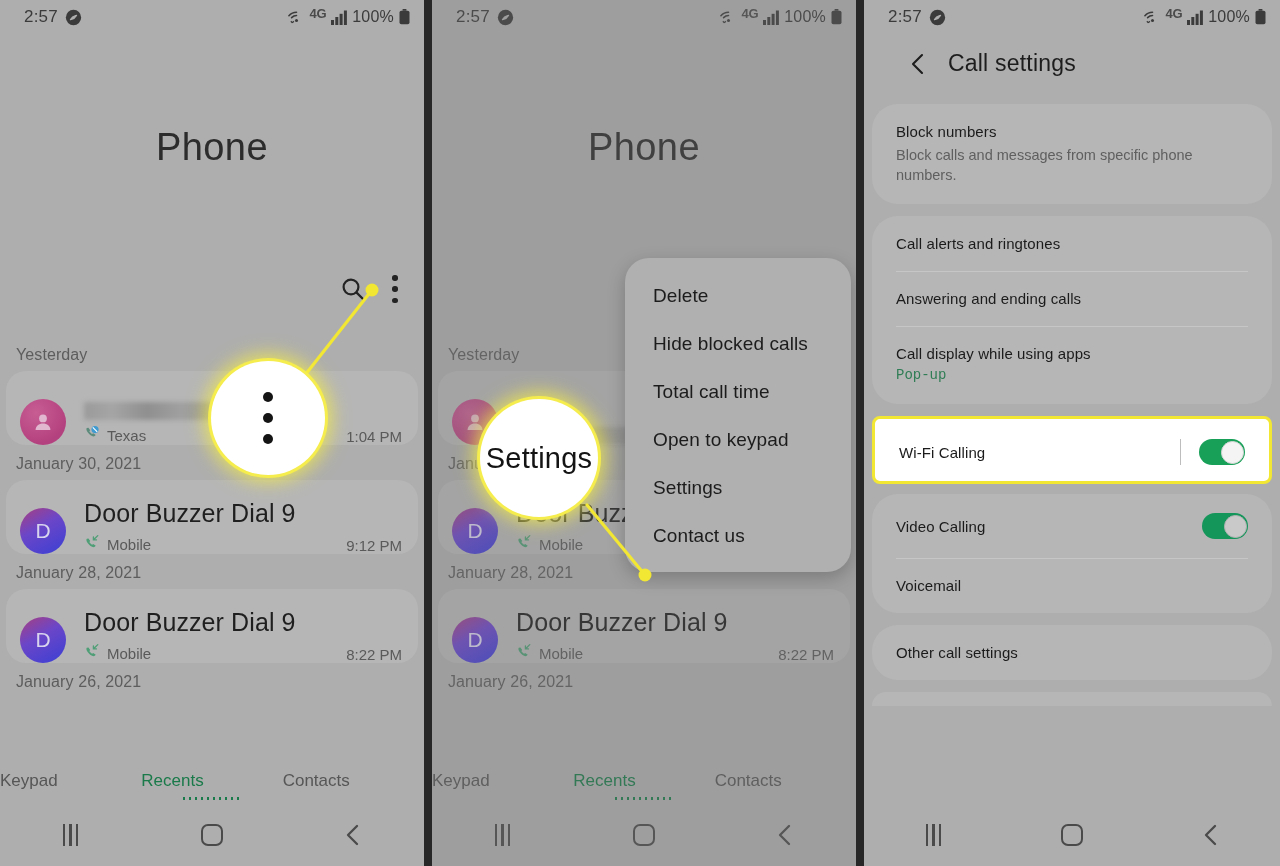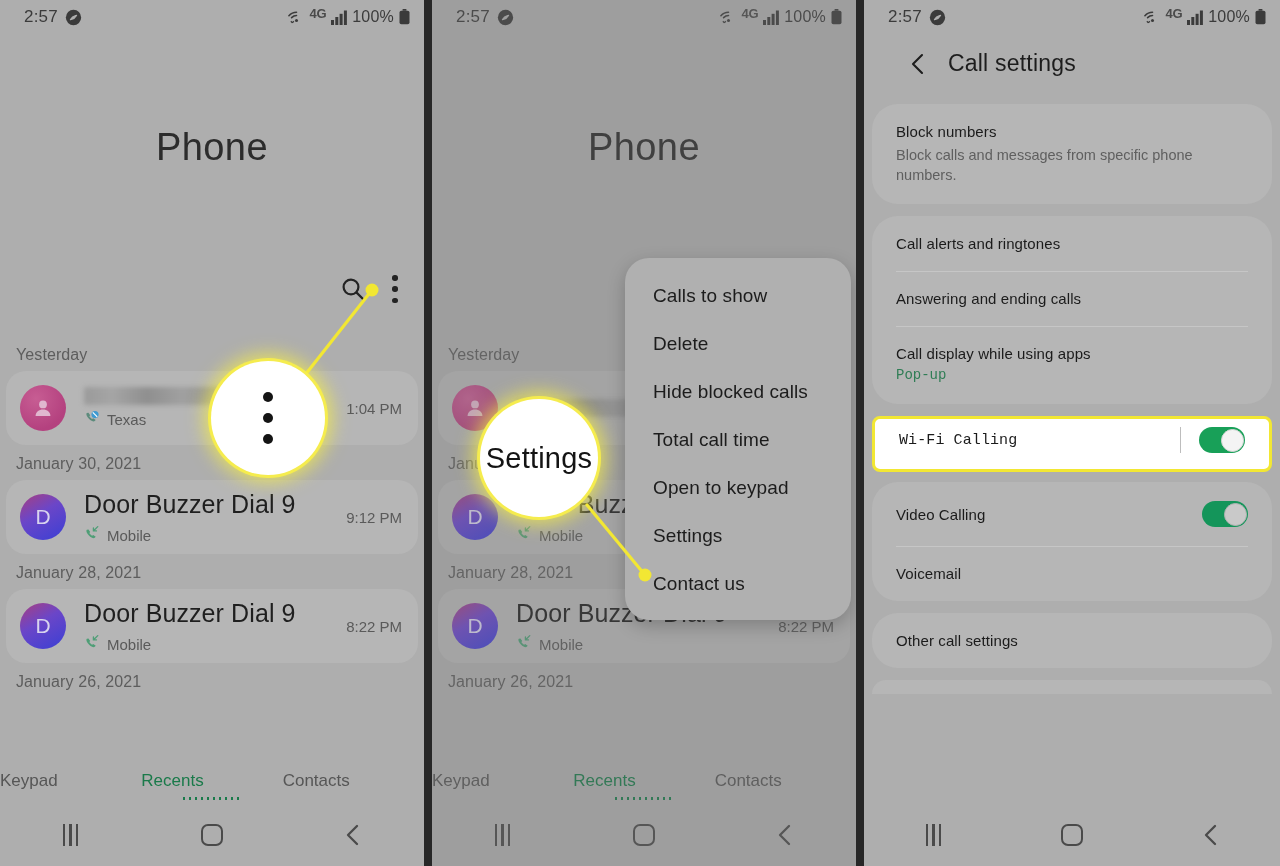--- a/index.html
+++ b/index.html
@@ -73,21 +73,21 @@
     font-size: 16px; color: #5d5d5d;
     padding: 6px 0 7px 16px;
     letter-spacing: .1px;
   }
   .call-row {
     position: relative;
     margin: 0 6px 4px 6px;
     height: 74px;
     border-radius: 20px;
     background: #b6b6b6;
-    display: flex; align-items: center;
+    display: flex; align-items: flex-end;
     padding: 0 16px 0 14px;
   }
   .avatar {
     width: 46px; height: 46px; border-radius: 50%;
     flex: 0 0 46px;
     display: flex; align-items: center; justify-content: center;
     color: #d8d4ee; font-size: 21px; font-weight: 400;
   }
   .avatar.pink {
     background: radial-gradient(circle at 35% 30%, #c75d93, #b4417f 70%);
@@ -200,21 +200,21 @@
   .toggle.dim-green { background: #14955a; }
   .toggle.dim-green .knob { background: #c9c9c9; border-color: #b2b2b2; }
   .tog-divider { width: 1px; height: 26px; background: #bdbdbd; margin-right: 18px; }
 
   .cs-card.highlight {
     background: #ffffff;
     border: 3px solid #f2e733;
     border-radius: 8px;
     margin: 0 8px 10px 8px;
   }
-  .cs-card.highlight .cs-row { padding-top: 8px; padding-bottom: 16px; font-family: Liberation Mono, monospace; }
+  .cs-card.highlight .cs-row { padding-top: 20px; padding-bottom: 16px; }
   .cs-card.stub { height: 14px; border-radius: 26px 26px 0 0; }
 
   
   .callout {
     position: absolute;
     border-radius: 50%;
     background: #ffffff;
     display: flex; align-items: center; justify-content: center;
     box-shadow: 0 0 0 3px #f5ec4e, 0 0 18px 7px rgba(246,238,70,.75);
     z-index: 30;
@@ -521,21 +521,20 @@
       <div class="nav-btn">
         <svg width="18" height="22" viewBox="0 0 18 22">
             <path d="M13 2L4 11l9 9" stroke="#4a4a4a" stroke-width="2.3" fill="none" stroke-linecap="round" stroke-linejoin="round"></path>
           </svg>
       </div>
     </div>
 
     <div class="dim"></div>
 
     <div class="dropdown" style="left:193px;">
-      <div class="dd-item">Calls to show</div>
       <div class="dd-item">Delete</div>
       <div class="dd-item">Hide blocked calls</div>
       <div class="dd-item">Total call time</div>
       <div class="dd-item">Open to keypad</div>
       <div class="dd-item">Settings</div>
       <div class="dd-item">Contact us</div>
     </div>
 
     <div class="leader" style="left:0;top:0;width:424px;height:866px;">
       <svg width="424" height="866">

